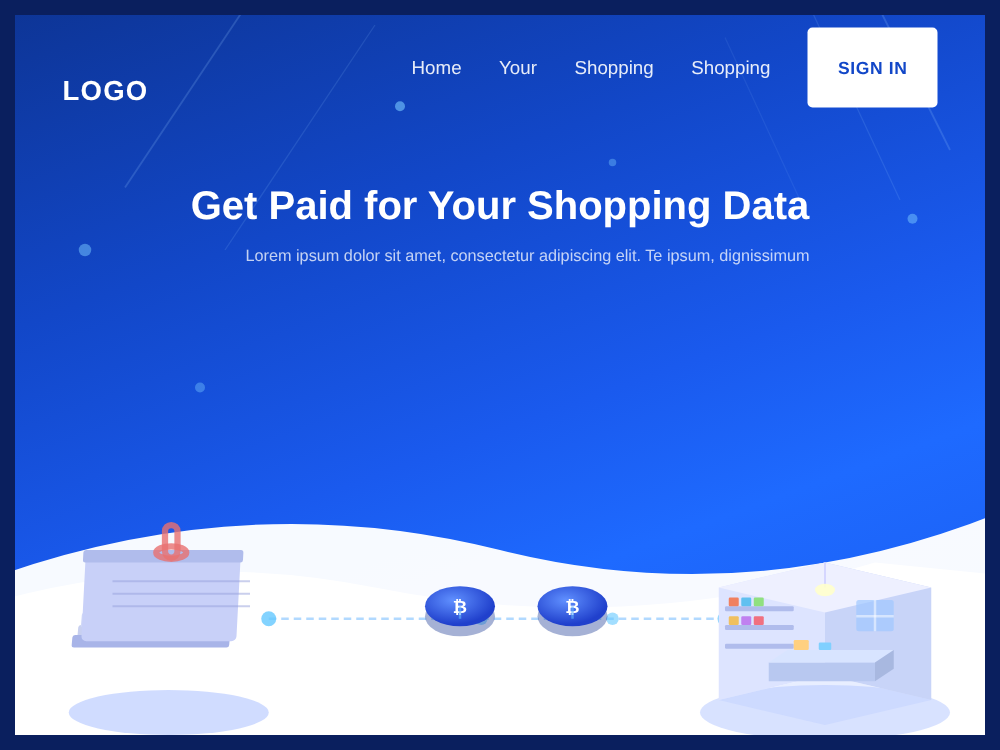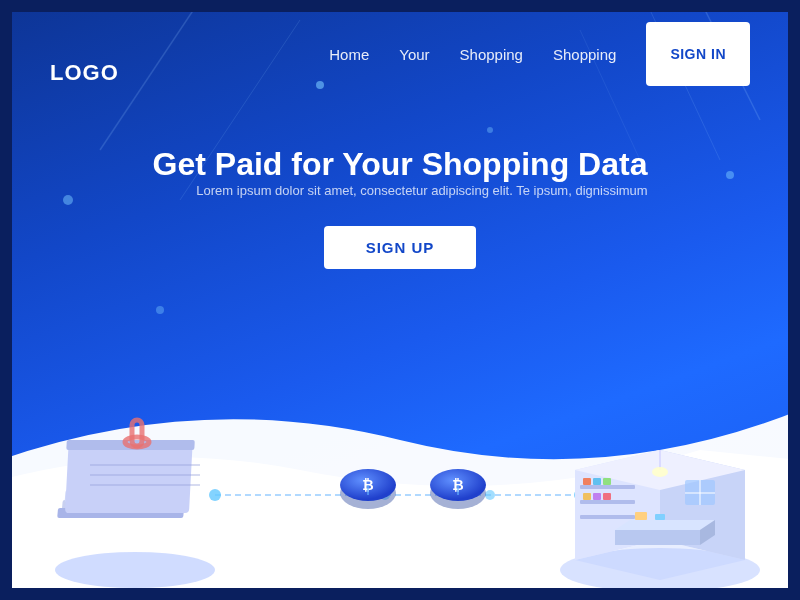--- a/index.html
+++ b/index.html
@@ -69,20 +69,21 @@
     .hero {
       position: relative;
       z-index: 5;
       text-align: center;
       padding-top: 38px;
     }
     .hero-title {
       color: #fff;
       font-size: 32px;
       font-weight: 700;
+      margin-bottom: 14px;
     }
     .hero-subtitle {
       color: rgba(255,255,255,0.75);
       font-size: 13px;
       margin-bottom: 28px;
       padding-left: 44px;
     }
     .btn-signup {
       background: #fff;
       color: #1247c8;
@@ -133,21 +134,20 @@
       <a class="nav-link">Your</a>
       <a class="nav-link">Shopping</a>
       <a class="nav-link">Shopping</a>
       <button class="btn-signin">SIGN IN</button>
     </div>
   </nav>
 
   <section class="hero">
     <h1 class="hero-title">Get Paid for Your Shopping Data</h1>
     <p class="hero-subtitle">Lorem ipsum dolor sit amet, consectetur adipiscing elit. Te ipsum, dignissimum</p>
-    <button class="btn-signup">SIGN UP</button>
   </section>
 
   <svg style="position:absolute;bottom:0;left:0;width:800px;height:360px;z-index:4;" viewBox="0 0 800 360" xmlns="http://www.w3.org/2000/svg">
 
     <path d="M0 220 Q200 150 400 200 Q600 250 800 170 L800 360 L0 360 Z" fill="white" opacity="0.97"></path>
     <path d="M0 240 Q150 200 300 230 Q500 270 700 210 L800 220 L800 360 L0 360 Z" fill="white"></path>
 
     <g transform="translate(55, 120)">
 
       <ellipse cx="80" cy="210" rx="80" ry="18" fill="rgba(100,140,255,0.3)"></ellipse>

